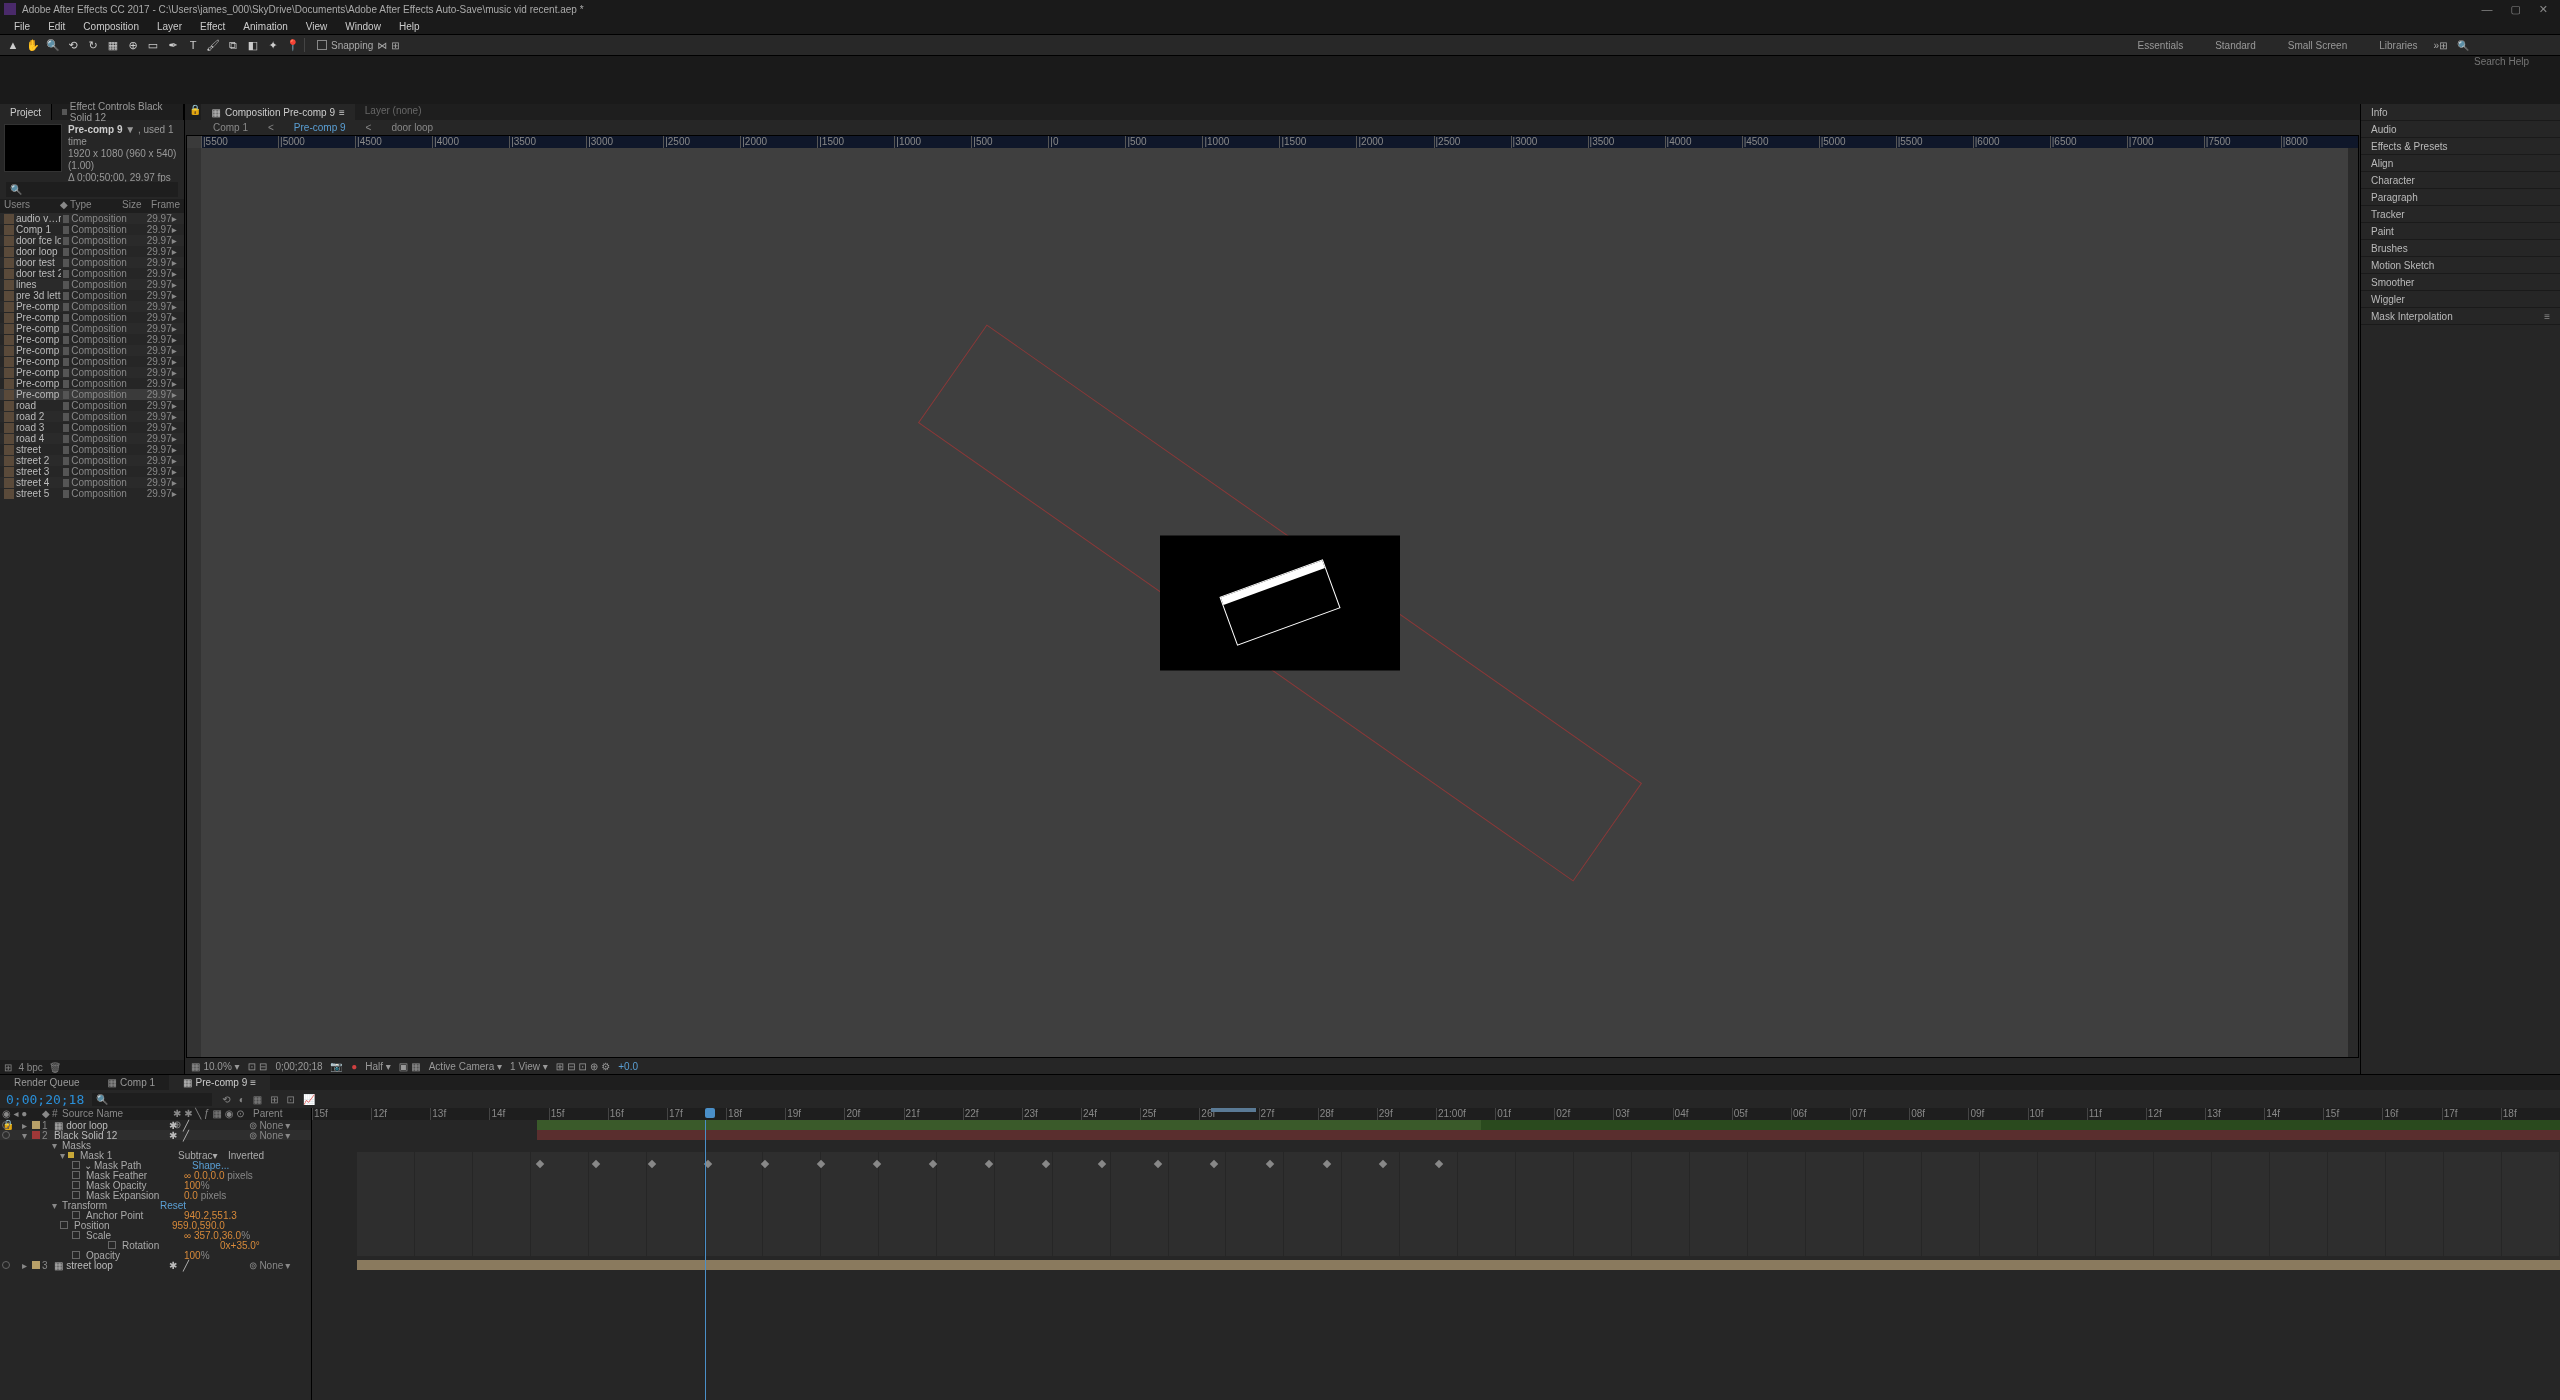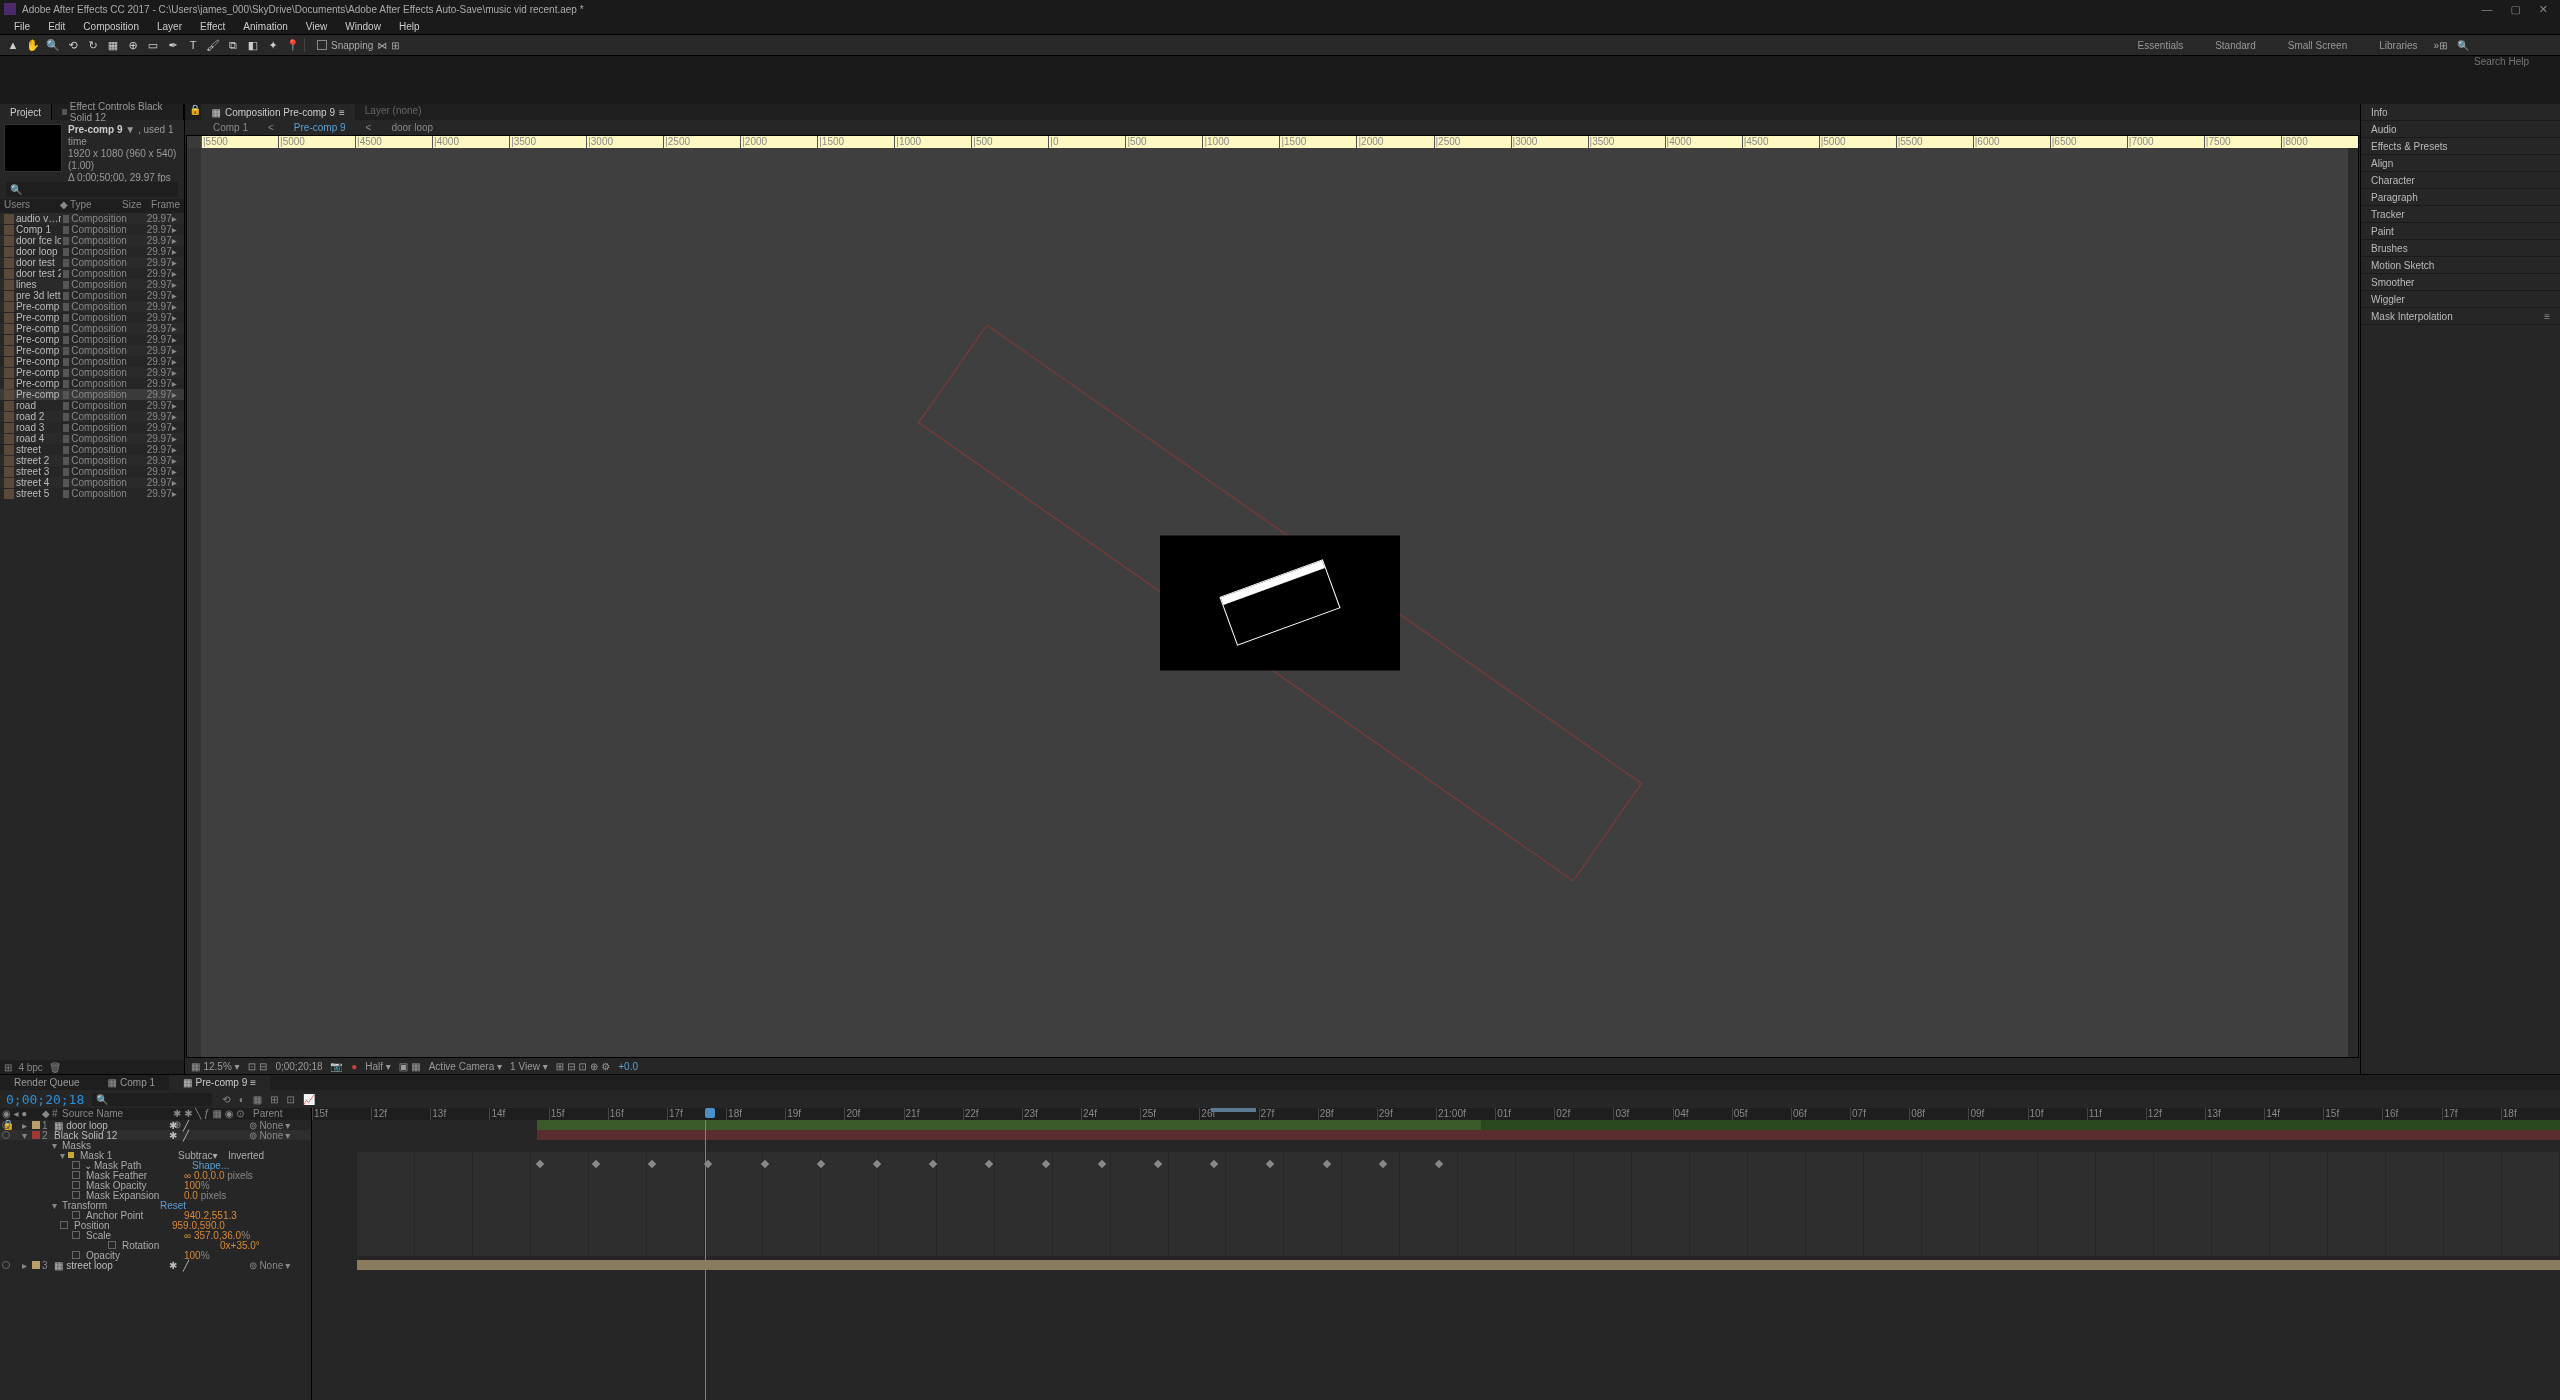--- a/index.html
+++ b/index.html
@@ -61,21 +61,21 @@
 
 .center { flex:1; background:#262626; display:flex; flex-direction:column;}
 .center .ctabs { height:16px; display:flex; background:#1e1e1e; padding-left:4px;}
 .center .ctabs .ct { padding:1px 10px; color:#999; display:flex; align-items:center; gap:4px;}
 .center .ctabs .ct.active{background:#262626;color:#ccc;}
 .center .ctabs .label{padding:1px 10px;color:#666;}
 .center .bcrumbs { height:14px; display:flex; padding-left:20px; gap:4px; align-items:center; background:#262626;}
 .center .bcrumbs span{color:#888; padding:1px 8px;}
 .center .bcrumbs span.active{color:#5a9fd4;}
 .center .vp { flex:1; background:#3a3a3a; position:relative; border:1px solid #000; margin:1px;}
-.center .vp .ruler-h{position:absolute;top:0;left:14px;right:0;height:12px;background:#fef9c3;font-size:7px;color:#888;display:flex;}
+.center .vp .ruler-h{position:absolute;top:0;left:14px;right:0;height:12px;background:#0f172a;font-size:7px;color:#888;display:flex;}
 .center .vp .ruler-h span{flex:1;border-left:1px solid #555;padding-left:1px;}
 .center .vp .ruler-v{position:absolute;top:12px;left:0;width:14px;bottom:0;background:#333;font-size:7px;color:#888;}
 .center .vp .canvas{position:absolute;top:12px;left:14px;right:0;bottom:0;background:#3f3f3f;}
 .center .vp .frame{position:absolute;left:50%;top:50%;width:240px;height:135px;transform:translate(-50%,-50%);background:#000;}
 .center .vp .shape{position:absolute;left:50%;top:50%;width:110px;height:52px;transform:translate(-50%,-50%) rotate(-20deg);border:1px solid #fff;}
 .center .vp .shape::before{content:'';position:absolute;top:0;left:0;right:0;height:8px;background:#fff;}
 .center .vp .line{position:absolute;left:50%;top:50%;width:800px;height:120px;transform:translate(-50%,-50%) rotate(35deg);border:1px solid #8a3838;}
 .center .vp .scroll-v{position:absolute;right:0;top:12px;width:10px;bottom:0;background:#2a2a2a;}
 .center .footer { height:15px; background:#262626; display:flex; align-items:center; gap:8px; padding:0 6px; color:#999;}
 .center .footer .grp{display:flex;align-items:center;gap:3px;}
@@ -524,21 +524,21 @@
         <div class="line"></div>
         <div class="frame">
           <div class="shape"></div>
         </div>
       </div>
       <div class="scroll-v"></div>
     </div>
     <div class="footer">
       <div class="grp">
           <span>▦</span> 
-          <span class="dd"><span>12.5%</span> ▾</span>
+          <span class="dd"><span>10.0%</span> ▾</span>
         </div>
       <div class="grp">
           <span>⊡</span>
           <span>⊟</span>
         </div>
       <div class="grp">0;00;20;18</div>
       <div class="grp">
           <span>📷</span>
         </div>
       <div class="grp">

